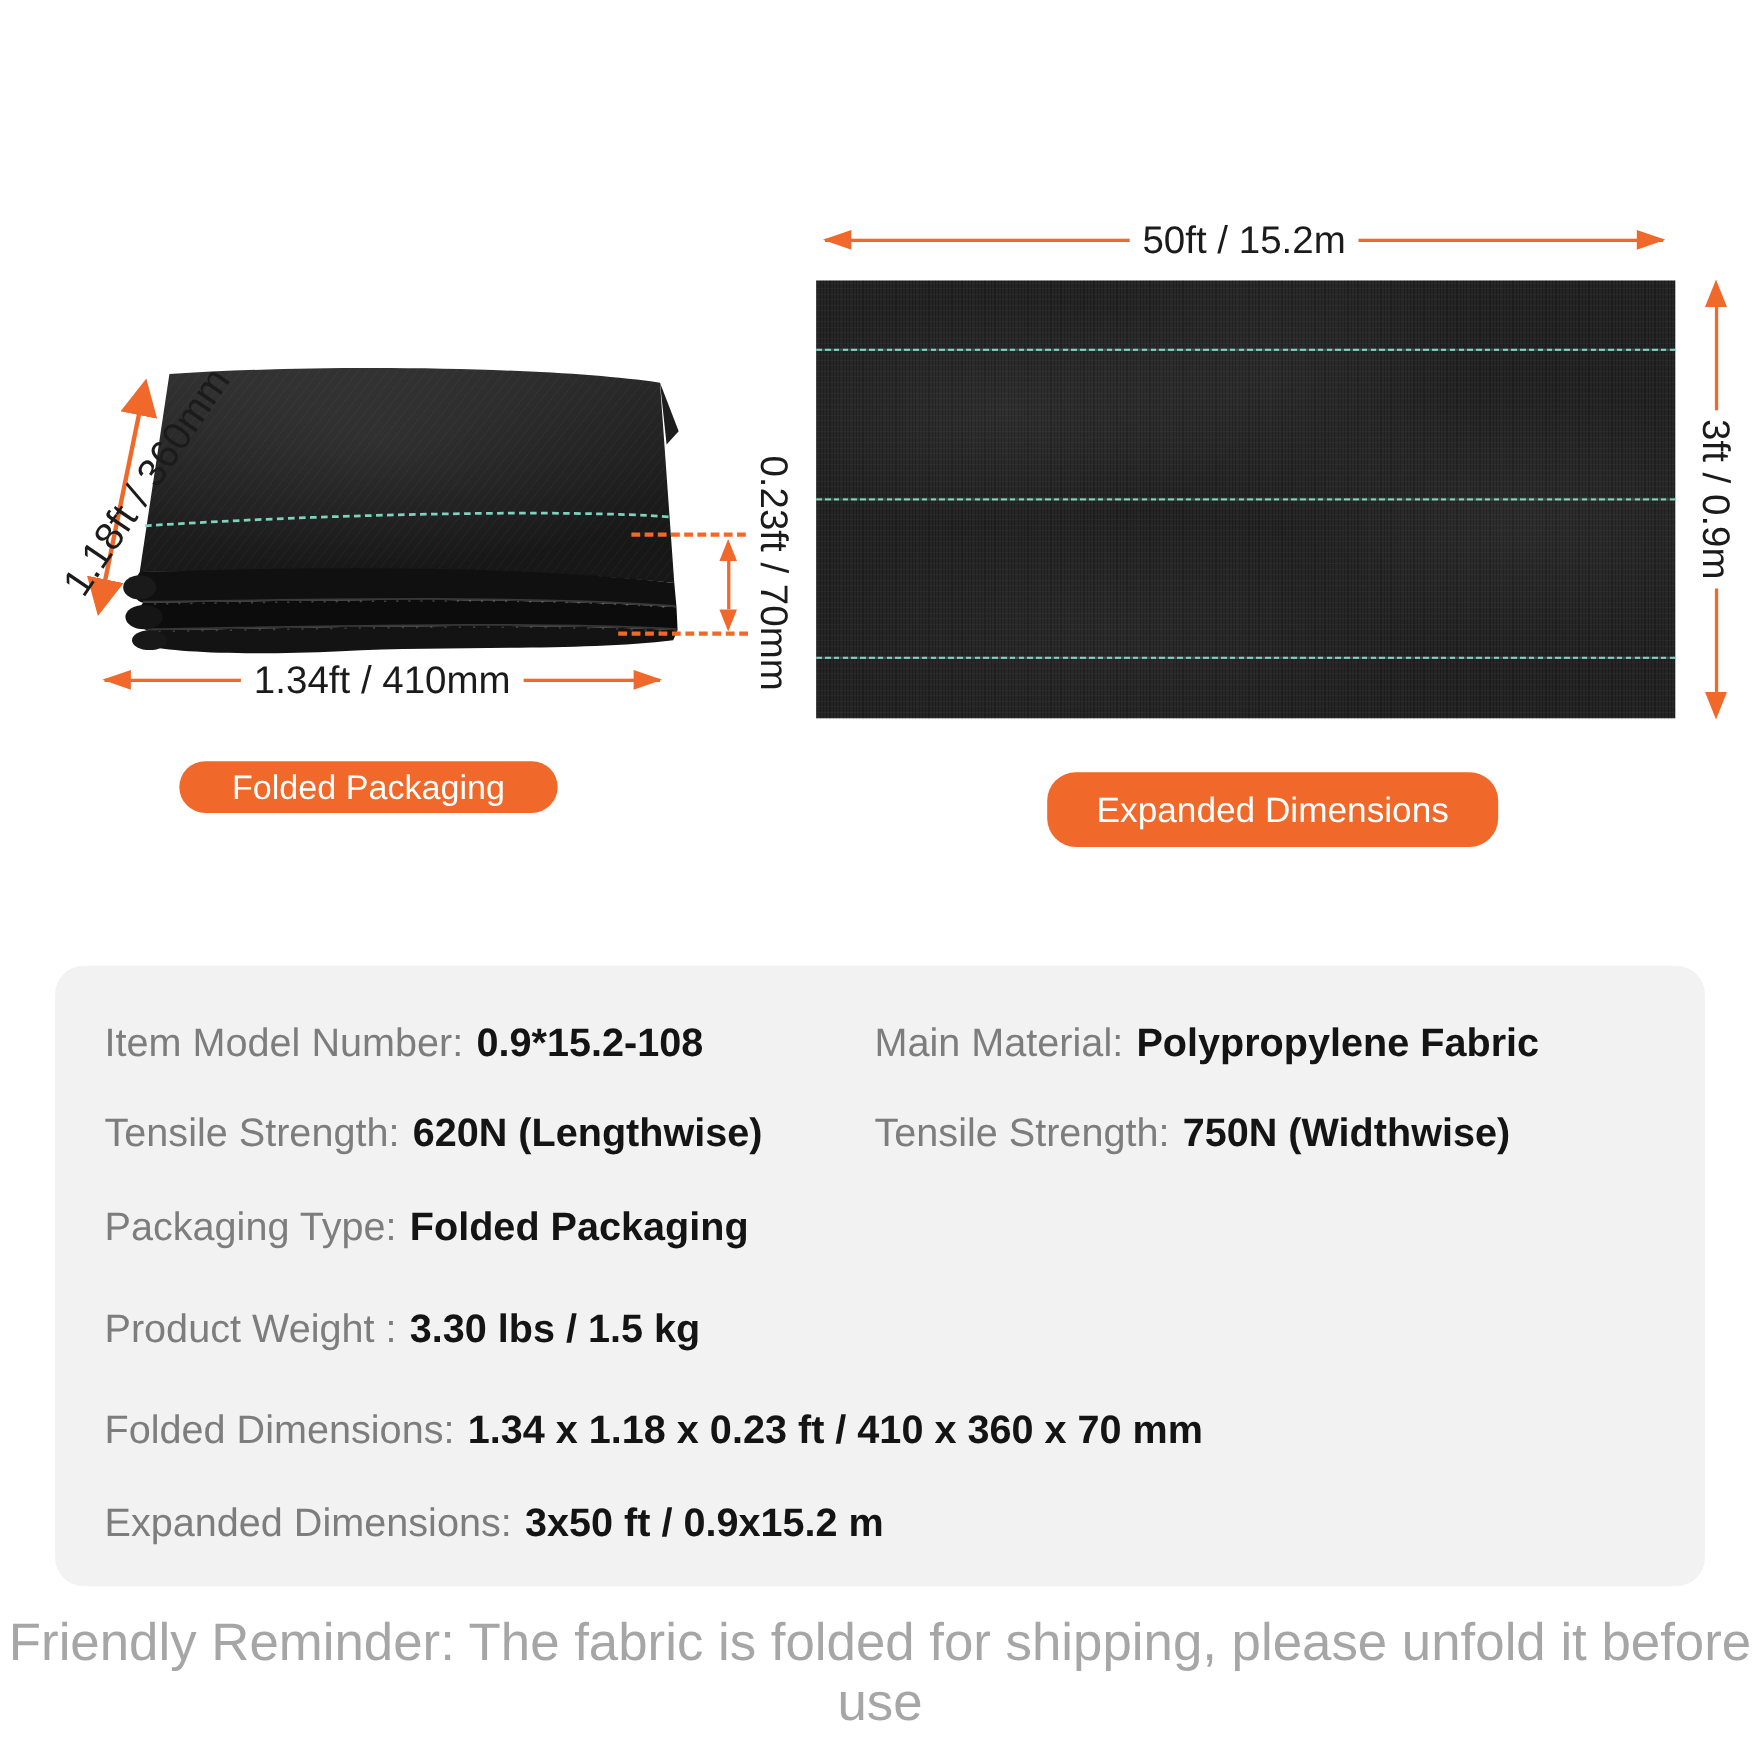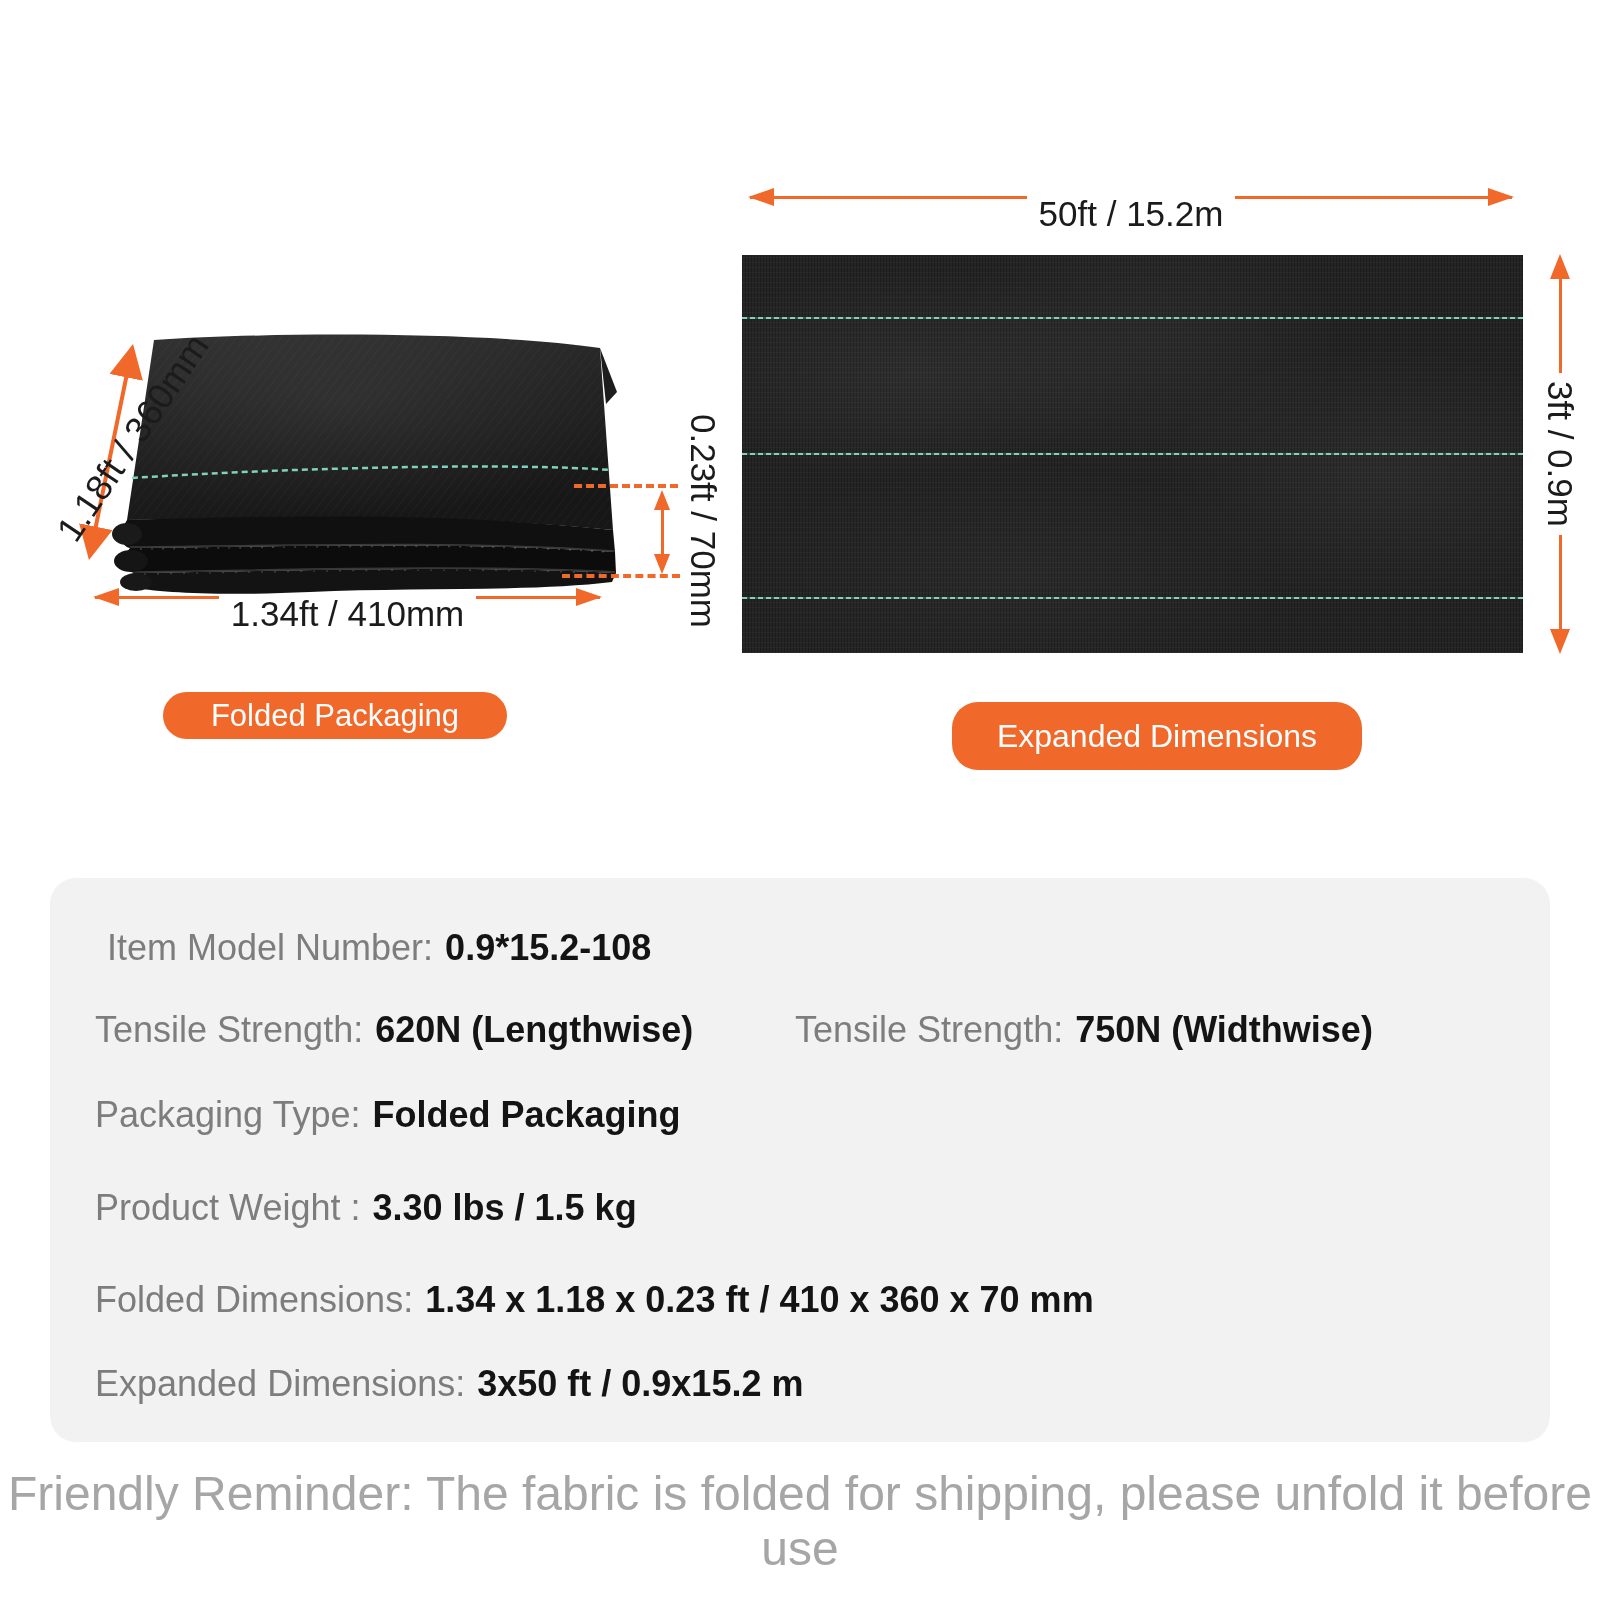--- a/index.html
+++ b/index.html
@@ -1,20 +1,20 @@
 <!DOCTYPE html>
 <html style="--accent: #F0682A; --panel: #F2F2F2; --stitch: #7FD2BC; --fabric: #242424; --dim-text: #1B1B1B; --label-text: #7D7D7D; --value-text: #141414; --reminder-text: #A6A6A6; --badge-text: #FFFFFF;"><head>
 <meta charset="utf-8">
 <style>
   html,body{margin:0;padding:0;background:#ffffff;}
   .canvas{position:relative;width:1600px;height:1600px;background:#ffffff;overflow:hidden;
           font-family:"Liberation Sans", sans-serif;color:#1a1a1a;}
 
   
-  .harrow{position:absolute;display:flex;}
+  .harrow{position:absolute;display:flex;align-items:center;}
   .hline{flex:1;height:0;border-top:3px solid var(--accent);position:relative;}
   .hline.cap-left::before{content:'';position:absolute;left:-2px;top:-11px;width:0;height:0;
       border-top:9px solid transparent;border-bottom:9px solid transparent;
       border-right:26px solid var(--accent);}
   .hline.cap-right::after{content:'';position:absolute;right:-2px;top:-11px;width:0;height:0;
       border-top:9px solid transparent;border-bottom:9px solid transparent;
       border-left:26px solid var(--accent);}
   .dim-label{font-size:35px;white-space:nowrap;color:var(--dim-text);margin:0 12px;line-height:1;}
   .varrow{position:absolute;display:flex;flex-direction:column;align-items:center;}
   .vline{width:0;flex:1;border-left:3px solid var(--accent);}
@@ -49,21 +49,21 @@
   .badge{position:absolute;background:var(--accent);color:#ffffff;border-radius:26px;
       display:flex;align-items:center;justify-content:center;font-size:31px;white-space:nowrap;}
 
   
   .spec-panel{position:absolute;left:50px;top:878px;width:1500px;height:564px;
       background:var(--panel);border-radius:26px;}
   .spec-cell{position:absolute;font-size:36px;line-height:48px;white-space:nowrap;}
   .spec-cell .lbl{color:var(--label-text);}
   .spec-cell .val{color:var(--value-text);font-weight:bold;margin-left:12px;}
   .c1{left:45px;} .c2{left:745px;}
-  .r1{top:46px;margin-left:12px;} .r2{top:128px;} .r3{top:213px;} .r4{top:306px;} .r5{top:398px;} .r6{top:482px;}
+  .r1{top:46px;} .r2{top:128px;} .r3{top:213px;} .r4{top:306px;} .r5{top:398px;} .r6{top:482px;}
 
   .reminder{position:absolute;left:0;right:0;top:1466px;margin:0;text-align:center;
       font-size:48px;color:var(--reminder-text);}
 </style>
 </head>
 <body>
 
 <div class="canvas">
 
   <svg class="folded-svg" width="520" height="268" viewBox="0 0 520 268">
@@ -151,20 +151,23 @@
     <span class="vline"></span>
     <span class="tri down"></span>
   </div>
 
   <div class="badge" style="left:952px;top:702px;width:410px;height:68px;font-size:32px;">Expanded Dimensions</div>
 
   <div class="spec-panel">
     <div class="spec-cell c1 r1">
       <span class="lbl">Item Model Number:</span><span class="val">0.9*15.2-108</span>
     </div>
+    <div class="spec-cell c2 r1">
+      <span class="lbl">Main Material:</span><span class="val">Polypropylene Fabric</span>
+    </div>
     <div class="spec-cell c1 r2">
       <span class="lbl">Tensile Strength:</span><span class="val">620N (Lengthwise)</span>
     </div>
     <div class="spec-cell c2 r2">
       <span class="lbl">Tensile Strength:</span><span class="val">750N (Widthwise)</span>
     </div>
     <div class="spec-cell c1 r3">
       <span class="lbl">Packaging Type:</span><span class="val">Folded Packaging</span>
     </div>
     <div class="spec-cell c1 r4">

